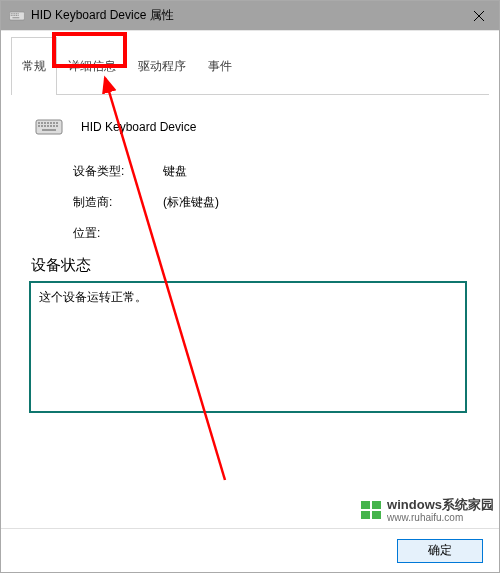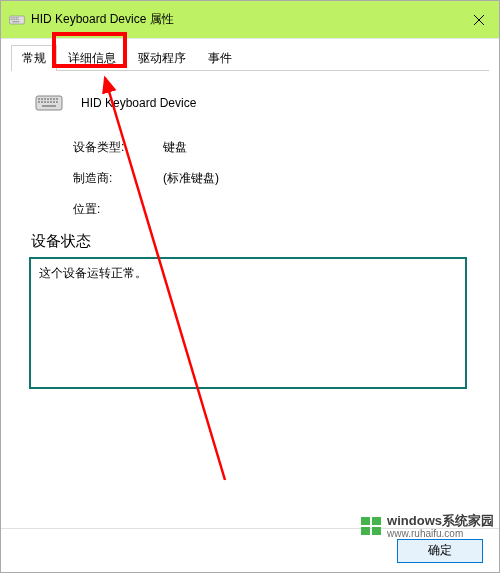--- a/index.html
+++ b/index.html
@@ -15,26 +15,26 @@
     .dialog {
       width: 500px;
       height: 573px;
       border: 1px solid #aaa;
       background: #fff;
       display: flex;
       flex-direction: column;
       position: relative;
     }
     .titlebar {
-      height: 38px;
+      height: 30px;
       display: flex;
       align-items: center;
       padding: 0 8px;
       border-bottom: 1px solid #e5e5e5;
-      background: #bef264;
+      background: #a3a3a3;
       justify-content: space-between;
     }
     .titlebar-icon {
       width: 16px;
       height: 16px;
       margin-right: 6px;
       display: flex;
       align-items: center;
       justify-content: center;
     }
@@ -49,27 +49,27 @@
       cursor: pointer;
       margin-right: -8px;
     }
     .titlebar-close svg { width: 10px; height: 10px; }
     .tabs-row {
       display: flex;
       padding: 6px 10px 0 10px;
       position: relative;
     }
     .tab {
-      padding: 4px 10px;
+      padding: 20px 10px;
       border: 1px solid transparent;
       border-bottom: none;
       background: #fff;
       cursor: pointer;
       font-size: 12px;
-      color: #000000;
+      color: #404040;
       position: relative;
     }
     .tab.active {
       border-color: #d0d0d0;
       background: #fff;
       z-index: 2;
     }
     .tabs-underline {
       position: absolute;
       left: 10px;
@@ -149,21 +149,21 @@
       z-index: 10;
     }
     .arrow-svg {
       position: absolute;
       pointer-events: none;
       z-index: 9;
     }
     .watermark {
       position: absolute;
       right: 6px;
-      bottom: 34px;
+      bottom: 50px;
       display: flex;
       align-items: center;
       z-index: 20;
       opacity: 0.95;
     }
     .watermark-logo {
       width: 24px;
       height: 24px;
       margin-right: 4px;
     }

